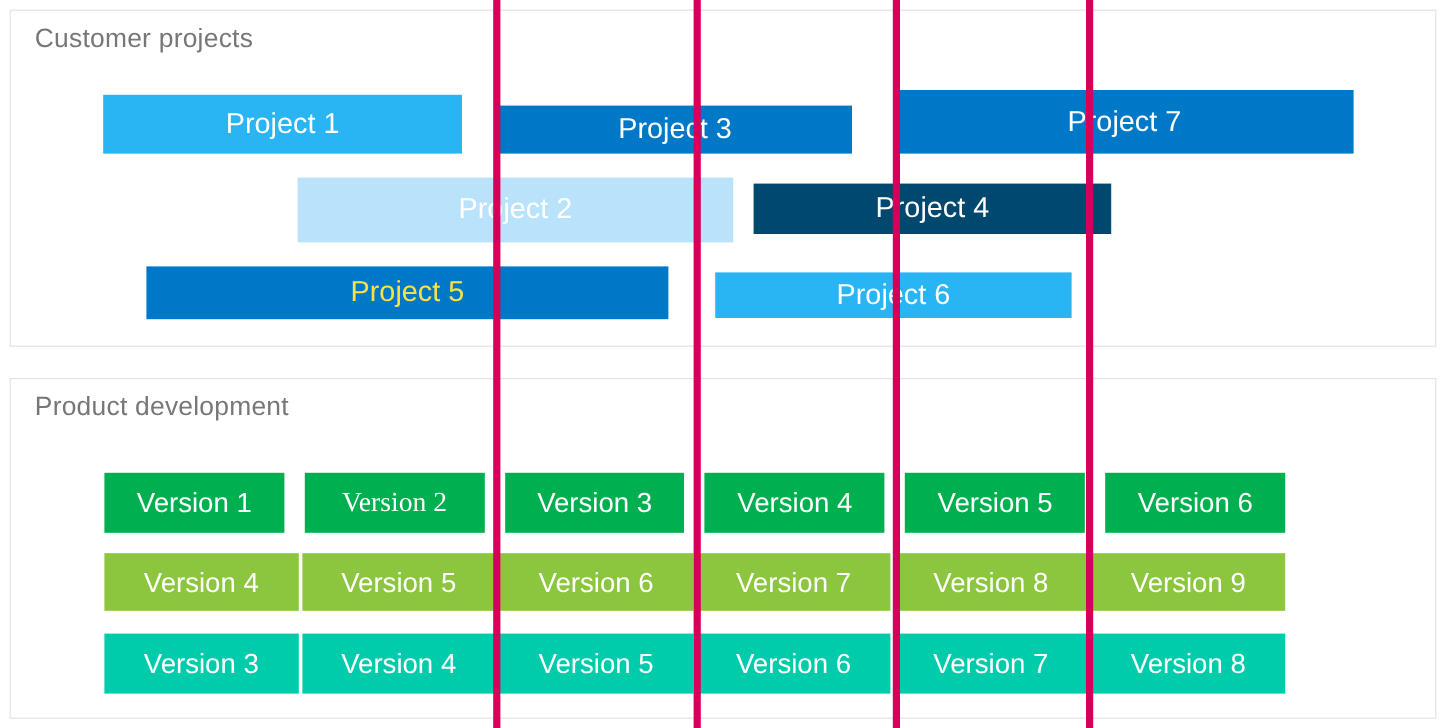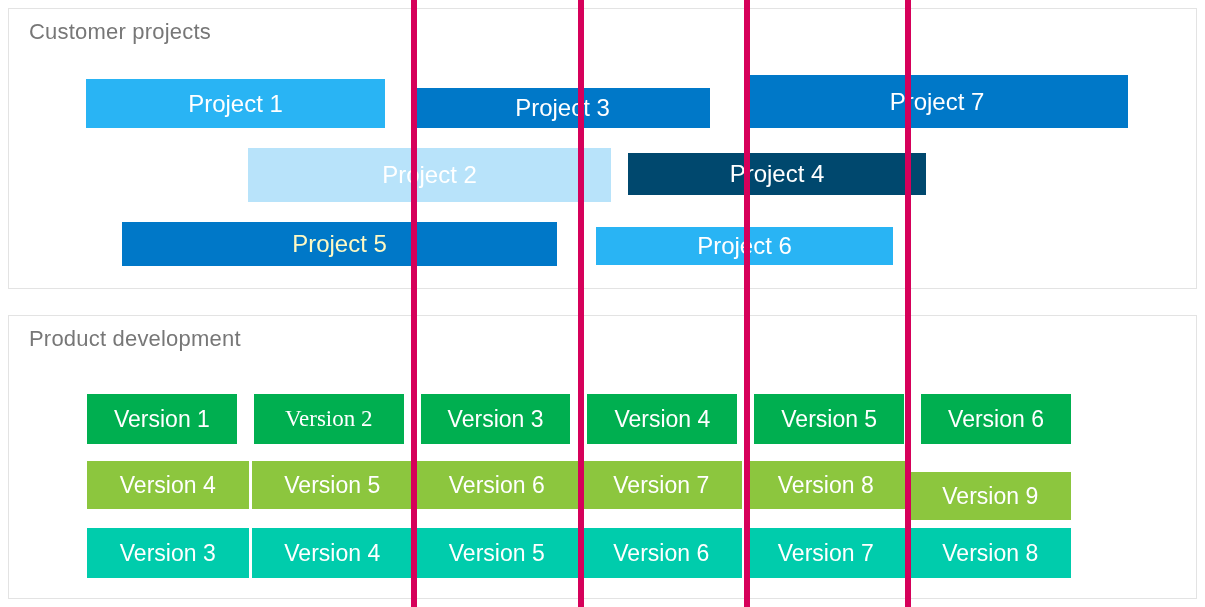--- a/index.html
+++ b/index.html
@@ -106,40 +106,40 @@
   <div class="panel" id="panel-product" style="left: 8px; top: 315px; width: 1189px; height: 284px; border-color: rgb(227, 227, 227); background: rgb(255, 255, 255);">
     <div class="panel-title" style="color: rgb(119, 119, 119);">Product development</div>
   </div>
 
   <div class="bars-layer" id="bars-layer">
       <div class="bar" style="left: 86px; top: 79px; width: 299px; height: 49px; background: rgb(41, 180, 244); color: rgb(255, 255, 255);">Project 1</div>
       <div class="bar" style="left: 415px; top: 88px; width: 295px; height: 40px; background: rgb(0, 120, 200); color: rgb(255, 255, 255);">Project 3</div>
       <div class="bar" style="left: 746px; top: 75px; width: 382px; height: 53px; background: rgb(0, 120, 200); color: rgb(255, 255, 255);">Project 7</div>
       <div class="bar" style="left: 248px; top: 148px; width: 363px; height: 54px; background: rgb(184, 227, 250); color: rgb(255, 255, 255);">Project 2</div>
       <div class="bar" style="left: 628px; top: 153px; width: 298px; height: 42px; background: rgb(0, 72, 110); color: rgb(255, 255, 255);">Project 4</div>
-      <div class="bar" style="left: 122px; top: 222px; width: 435px; height: 44px; background: rgb(0, 120, 200); color: #fef9c3;">Project 5</div>
+      <div class="bar" style="left: 122px; top: 222px; width: 435px; height: 44px; background: rgb(0, 120, 200); color: #fde047;">Project 5</div>
       <div class="bar" style="left: 596px; top: 227px; width: 297px; height: 38px; background: rgb(41, 180, 244); color: rgb(255, 255, 255);">Project 6</div>
     </div>
 
   <div class="bars-layer" id="version-layer">
       <div class="vrow" style="left: 87px; top: 394px; width: 984px; height: 50px; gap: 17px;">
         <div class="vcell" style="width: 161.5px; height: 50px; background: rgb(0, 175, 80); color: rgb(255, 255, 255);">Version 1</div>
         <div class="vcell" style="width: 161.5px; height: 50px; background: rgb(0, 175, 80); color: rgb(255, 255, 255); font-family: Liberation Serif, serif;">Version 2</div>
         <div class="vcell" style="width: 161.5px; height: 50px; background: rgb(0, 175, 80); color: rgb(255, 255, 255);">Version 3</div>
         <div class="vcell" style="width: 161.5px; height: 50px; background: rgb(0, 175, 80); color: rgb(255, 255, 255);">Version 4</div>
         <div class="vcell" style="width: 161.5px; height: 50px; background: rgb(0, 175, 80); color: rgb(255, 255, 255);">Version 5</div>
         <div class="vcell" style="width: 161.5px; height: 50px; background: rgb(0, 175, 80); color: rgb(255, 255, 255);">Version 6</div>
       </div>
       <div class="vrow" style="left: 87px; top: 461px; width: 984px; height: 48px; gap: 3px;">
         <div class="vcell" style="width: 161.5px; height: 48px; background: rgb(140, 198, 62); color: rgb(255, 255, 255);">Version 4</div>
         <div class="vcell" style="width: 161.5px; height: 48px; background: rgb(140, 198, 62); color: rgb(255, 255, 255);">Version 5</div>
         <div class="vcell" style="width: 161.5px; height: 48px; background: rgb(140, 198, 62); color: rgb(255, 255, 255);">Version 6</div>
         <div class="vcell" style="width: 161.5px; height: 48px; background: rgb(140, 198, 62); color: rgb(255, 255, 255);">Version 7</div>
         <div class="vcell" style="width: 161.5px; height: 48px; background: rgb(140, 198, 62); color: rgb(255, 255, 255);">Version 8</div>
-        <div class="vcell" style="width: 161.5px; height: 48px; background: rgb(140, 198, 62); color: rgb(255, 255, 255); margin-top: 11px;">Version 9</div>
+        <div class="vcell" style="width: 161.5px; height: 48px; background: rgb(140, 198, 62); color: rgb(255, 255, 255);">Version 9</div>
       </div>
       <div class="vrow" style="left: 87px; top: 528px; width: 984px; height: 50px; gap: 3px;">
         <div class="vcell" style="width: 161.5px; height: 50px; background: rgb(0, 204, 172); color: rgb(255, 255, 255);">Version 3</div>
         <div class="vcell" style="width: 161.5px; height: 50px; background: rgb(0, 204, 172); color: rgb(255, 255, 255);">Version 4</div>
         <div class="vcell" style="width: 161.5px; height: 50px; background: rgb(0, 204, 172); color: rgb(255, 255, 255);">Version 5</div>
         <div class="vcell" style="width: 161.5px; height: 50px; background: rgb(0, 204, 172); color: rgb(255, 255, 255);">Version 6</div>
         <div class="vcell" style="width: 161.5px; height: 50px; background: rgb(0, 204, 172); color: rgb(255, 255, 255);">Version 7</div>
         <div class="vcell" style="width: 161.5px; height: 50px; background: rgb(0, 204, 172); color: rgb(255, 255, 255);">Version 8</div>
       </div>
     </div>

